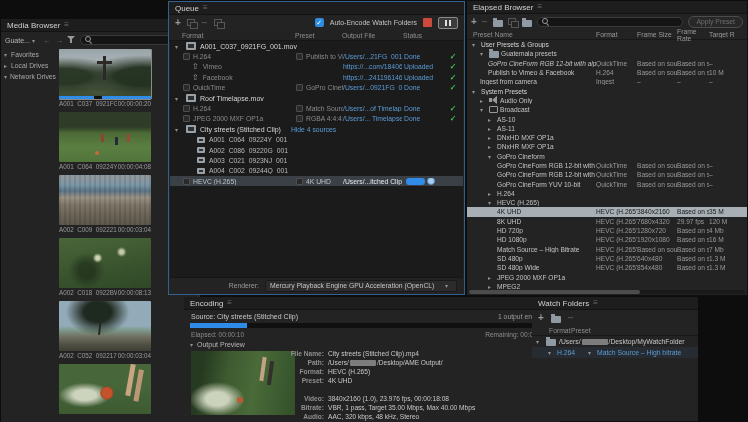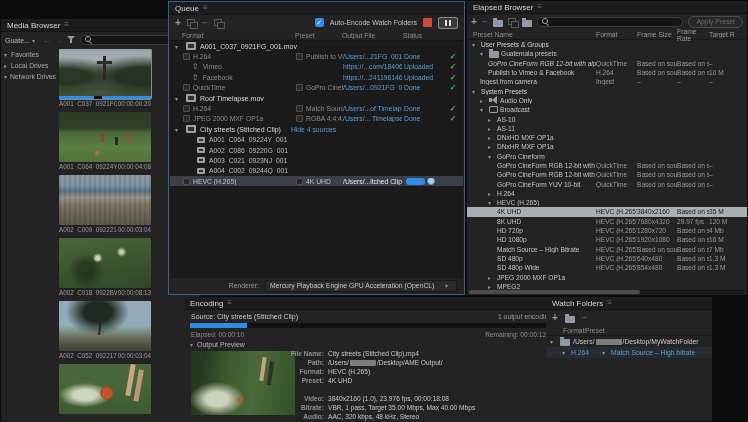--- a/index.html
+++ b/index.html
@@ -128,21 +128,21 @@
 .prevlab{position:absolute;left:6px;top:44px;font-size:7px;color:#b8b8b8}
 .encprev{position:absolute;left:7px;top:54px;width:104px;height:64px;background:radial-gradient(ellipse at 25% 75%,#ccd3bd 0 10%,transparent 25%),linear-gradient(100deg,#253a20 0 12%,#3e5a30 35%,#4a6a39 60%,#33502a 100%)}
 .encprev::before{content:"";position:absolute;right:30px;top:6px;width:4px;height:24px;background:#c2a184;transform:rotate(8deg);box-shadow:8px 3px 0 #33302c}
 .encprev::after{content:"";position:absolute;left:46px;bottom:12px;width:6px;height:6px;border-radius:50%;background:#bf5a2f}
 .edetails{position:absolute;left:0;top:52px;right:2px}
 .drow{font-size:6.6px;line-height:9px;white-space:nowrap}
 .drow.gap{margin-top:9px}
 .dlab{display:inline-block;width:140px;text-align:right;margin-right:4px;color:#8f8f8f;font-weight:bold}
 .dval{color:#c9c9c9}
 
-#wf{left:546px;top:297px;width:166px;height:124px}
+#wf{left:532px;top:297px;width:166px;height:124px}
 #wf .toolbar{height:16px;display:flex;align-items:center;gap:7px;padding:0 6px}
 .whead{height:10px;display:flex;align-items:center;font-size:6.8px;color:#8e8e8e;border-bottom:1px solid #181818}
 .whead span:first-child{padding-left:17px;width:39px}
 .wrow{display:flex;align-items:center;height:11px;font-size:6.8px;white-space:nowrap}
 .wrow1{padding-left:4px;gap:3px;color:#c9c9c9}
 .wrow2{padding-left:16px;background:#262c31}
 .wrow2 .fmt{width:40px;display:flex;gap:2px;align-items:center}
 .wrow2 .prs{display:flex;gap:2px;align-items:center}
 </style>
 </head>

